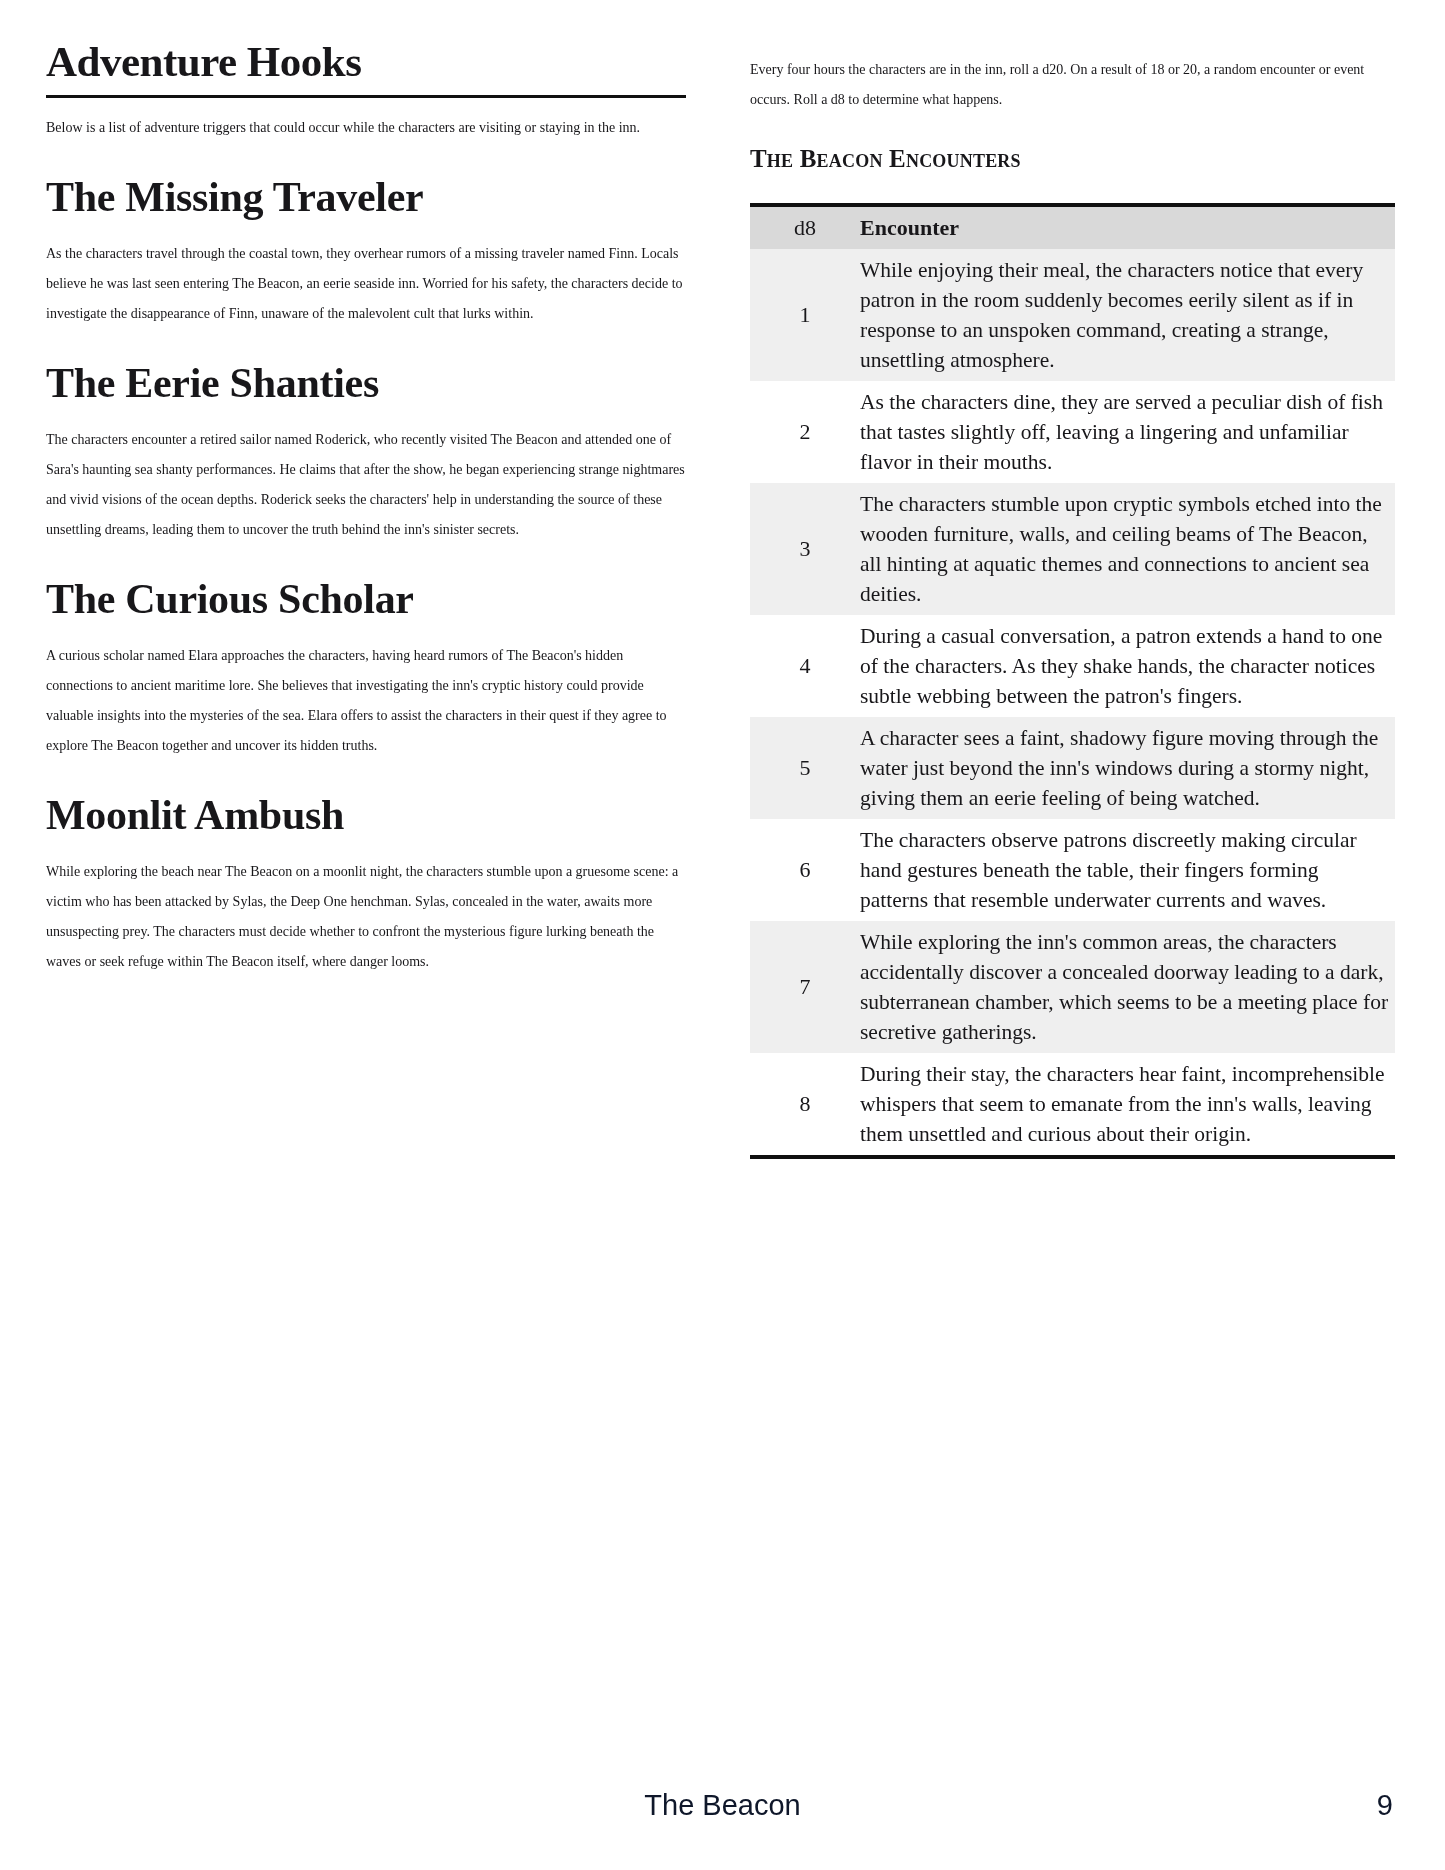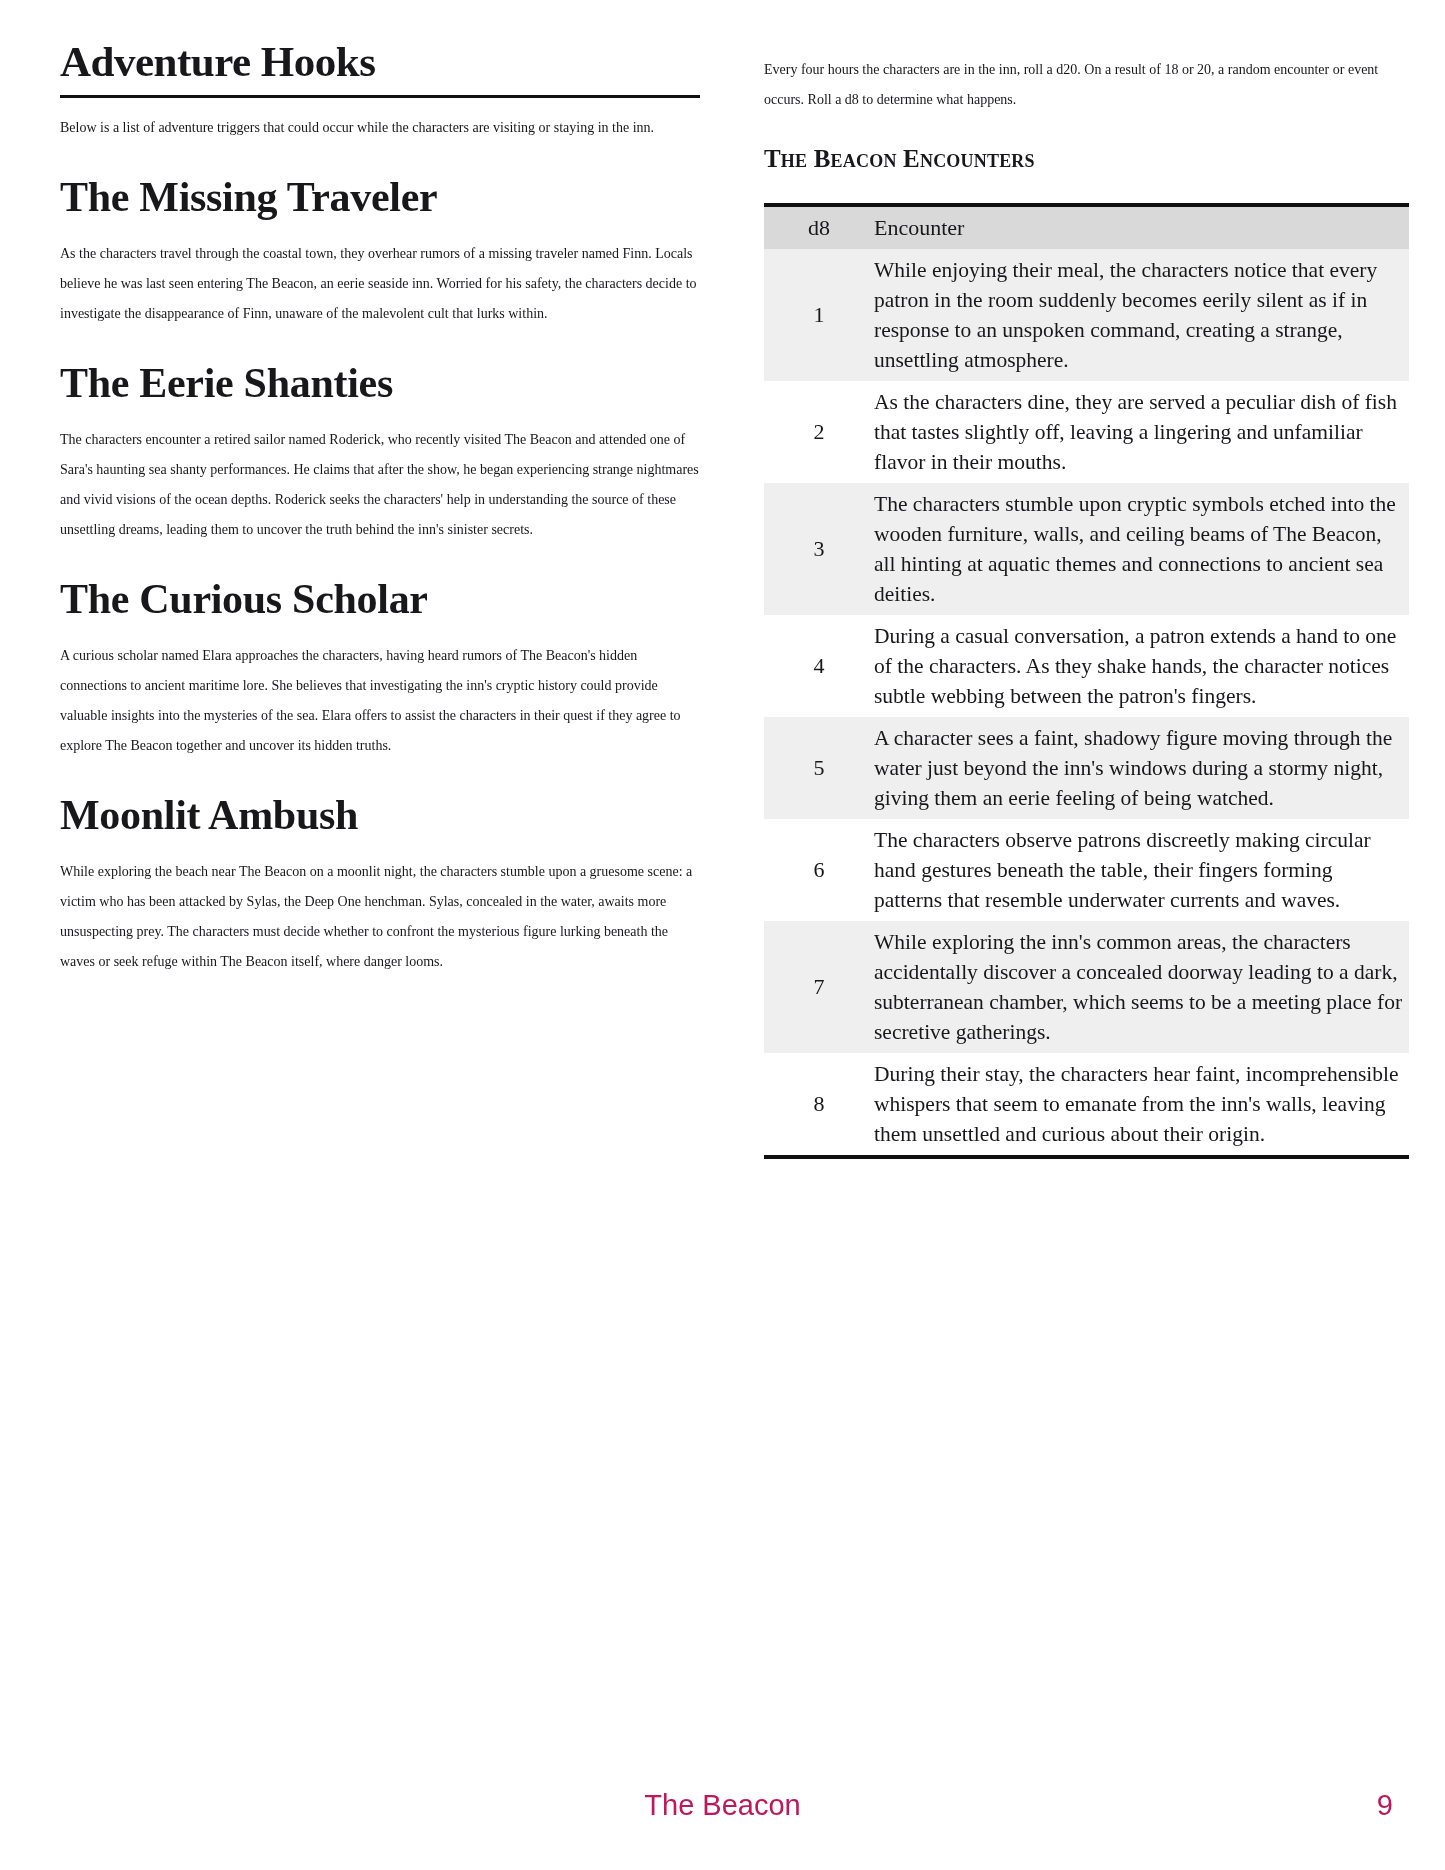--- a/index.html
+++ b/index.html
@@ -12,21 +12,21 @@
     background: #ffffff;
     color: #18171a;
     font-family: "Liberation Serif", serif;
     overflow: hidden;
   }
   .columns {
     display: flex;
     padding: 40px 50px 0 46px;
     gap: 64px;
   }
-  .col-left  { width: 640px; flex: 0 0 640px; margin-left: 14px; }
+  .col-left  { width: 640px; flex: 0 0 640px; }
   .col-right { width: 645px; flex: 0 0 645px; }
 
   h1.section-title {
     font-size: 43px;
     line-height: 1.0;
     font-weight: 700;
     letter-spacing: -0.5px;
     padding-bottom: 12px;
     border-bottom: 3px solid #101010;
   }
@@ -64,39 +64,39 @@
   th.roll-col, td.roll-cell {
     width: 110px;
     text-align: center;
     vertical-align: middle;
     padding: 6px 8px;
     font-size: 22px;
   }
   th.roll-col { font-weight: 400; }
   th.encounter-col {
     text-align: left;
-    font-weight: 400;
+    font-weight: 700;
     font-size: 22px;
     padding: 6px 6px 6px 0;
   }
   td.encounter-cell {
     text-align: left;
     vertical-align: middle;
     padding: 6px 6px 6px 0;
   }
   .footer {
     position: absolute;
     left: 0;
     right: 0;
     top: 1789px;
     height: 34px;
     font-family: "Liberation Sans", sans-serif;
     font-size: 29px;
     line-height: 32px;
-    color: #be185d;
+    color: #0f172a;
   }
   .footer-title { text-align: center; }
   .page-number  { position: absolute; right: 52px; top: 0; }
 </style>
 </head>
 <body>
 
 <div class="page">
   <div class="columns">
 

